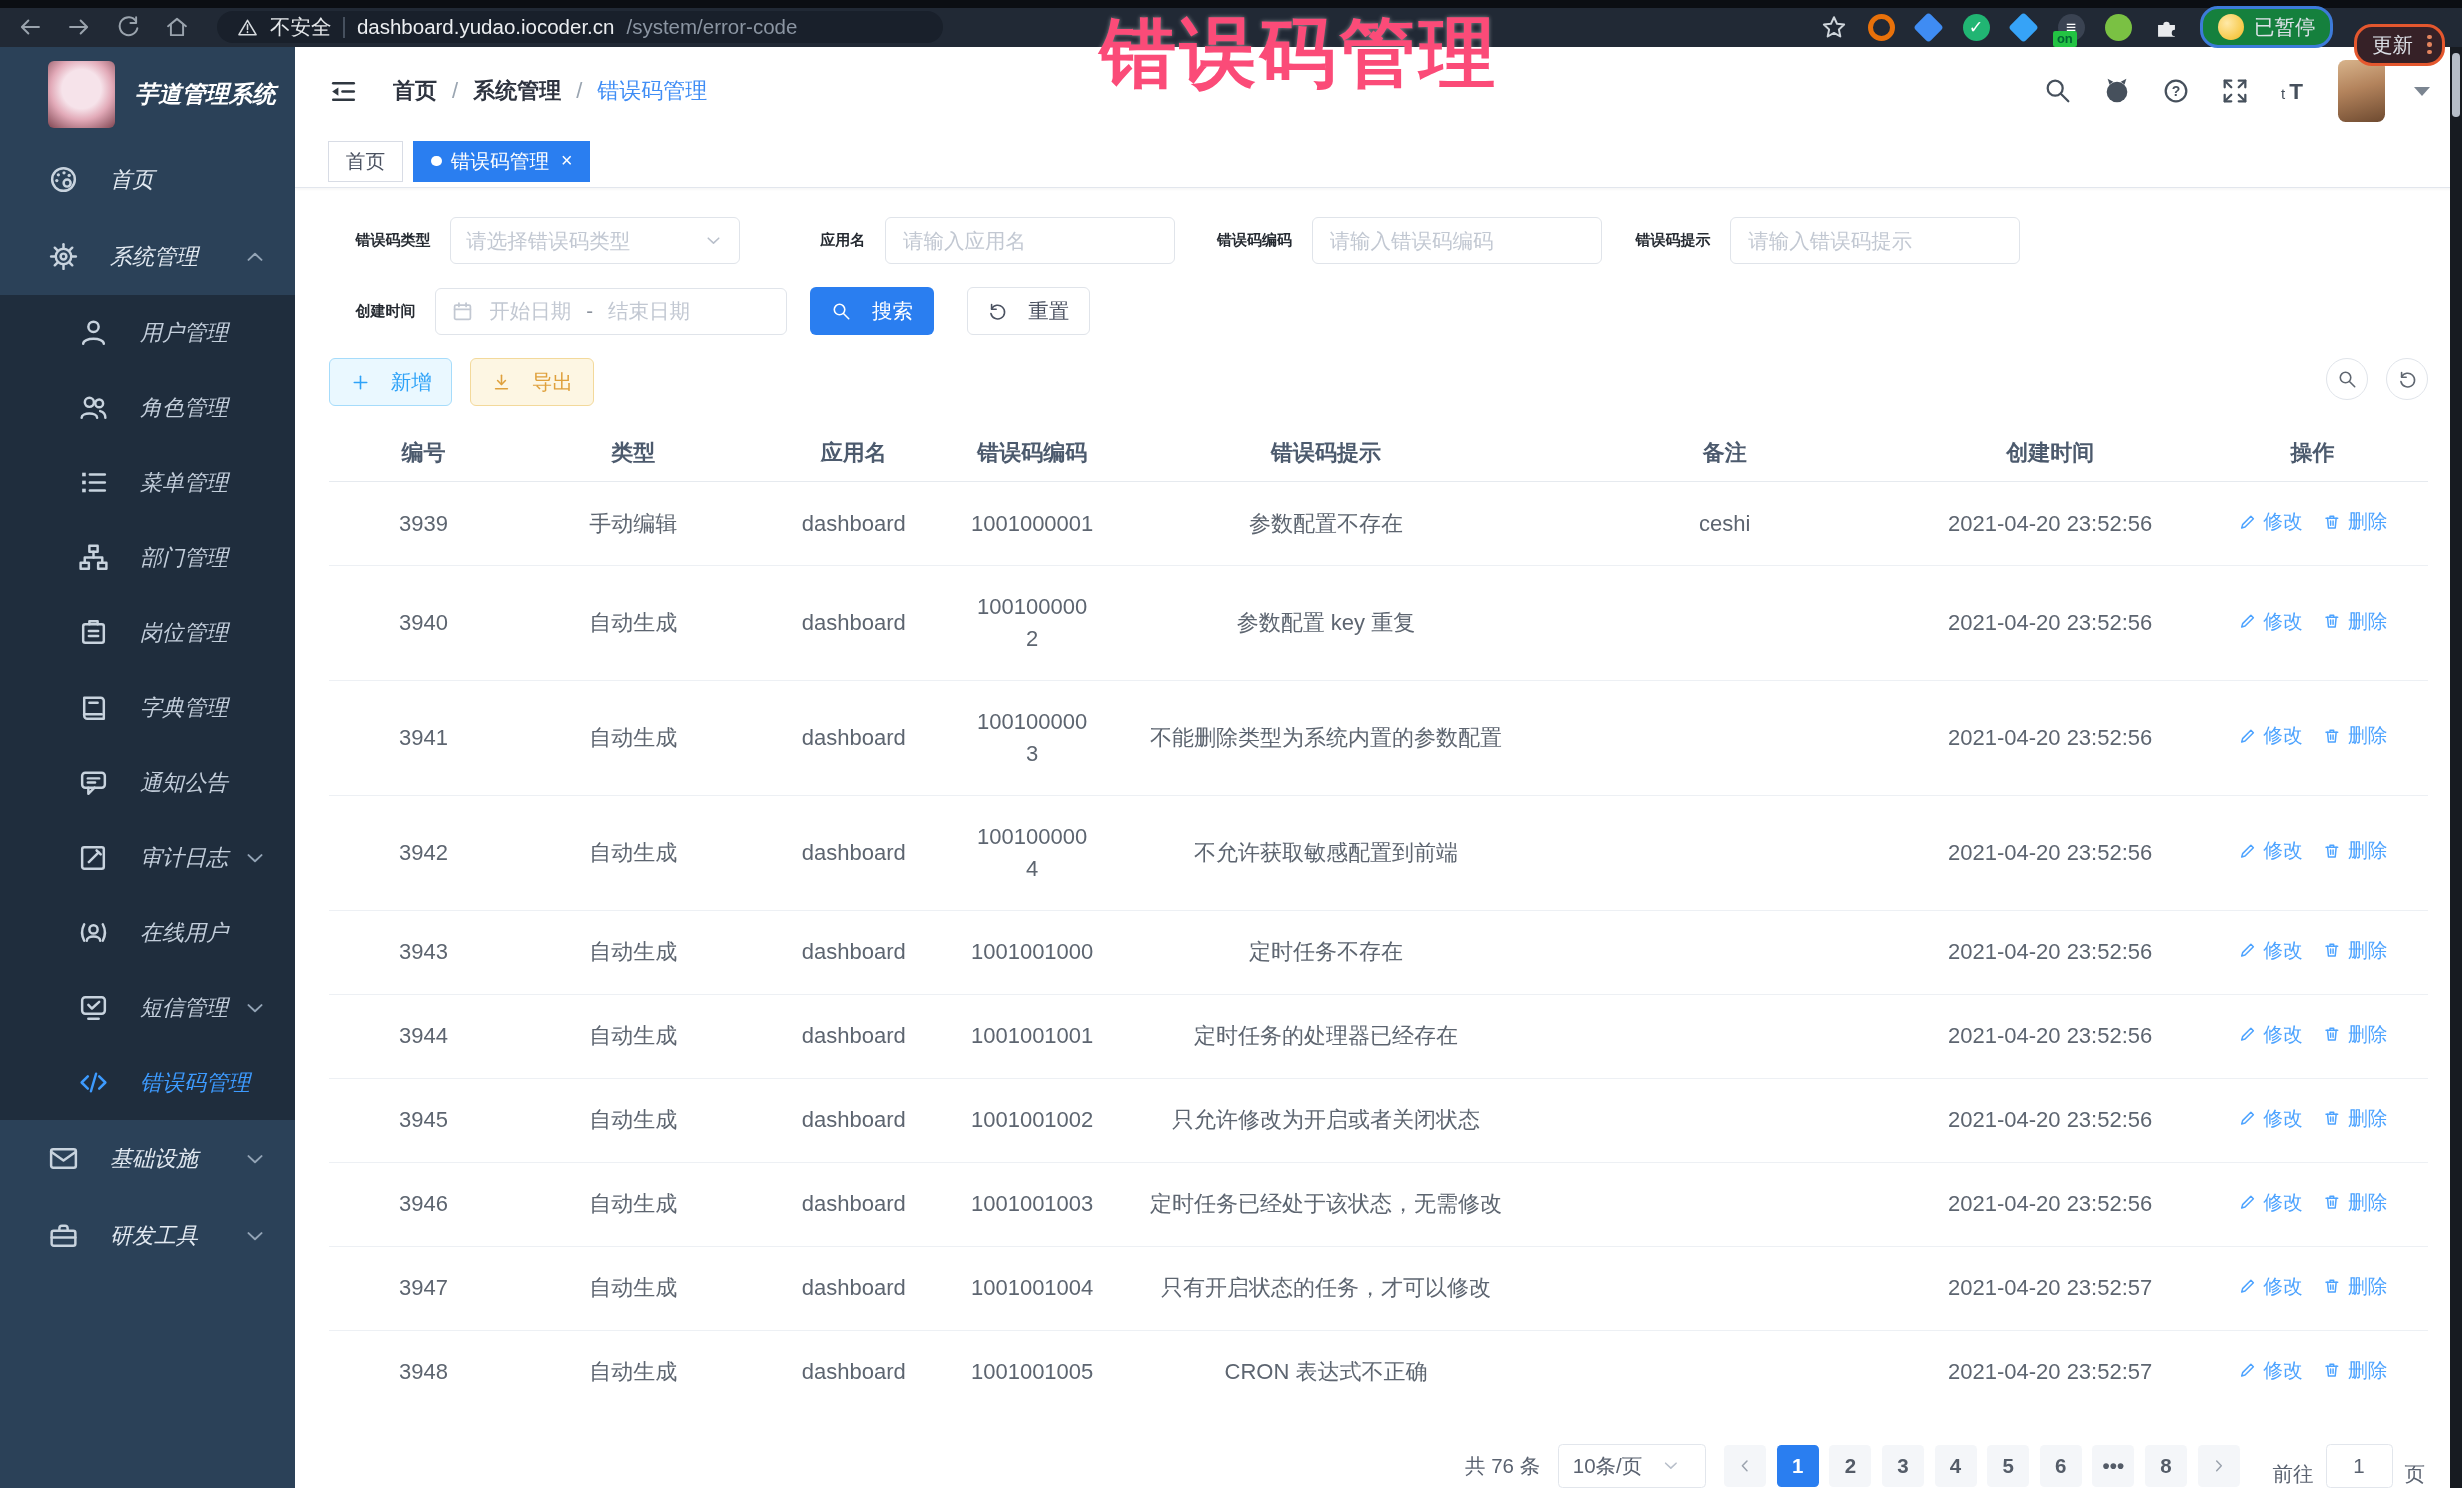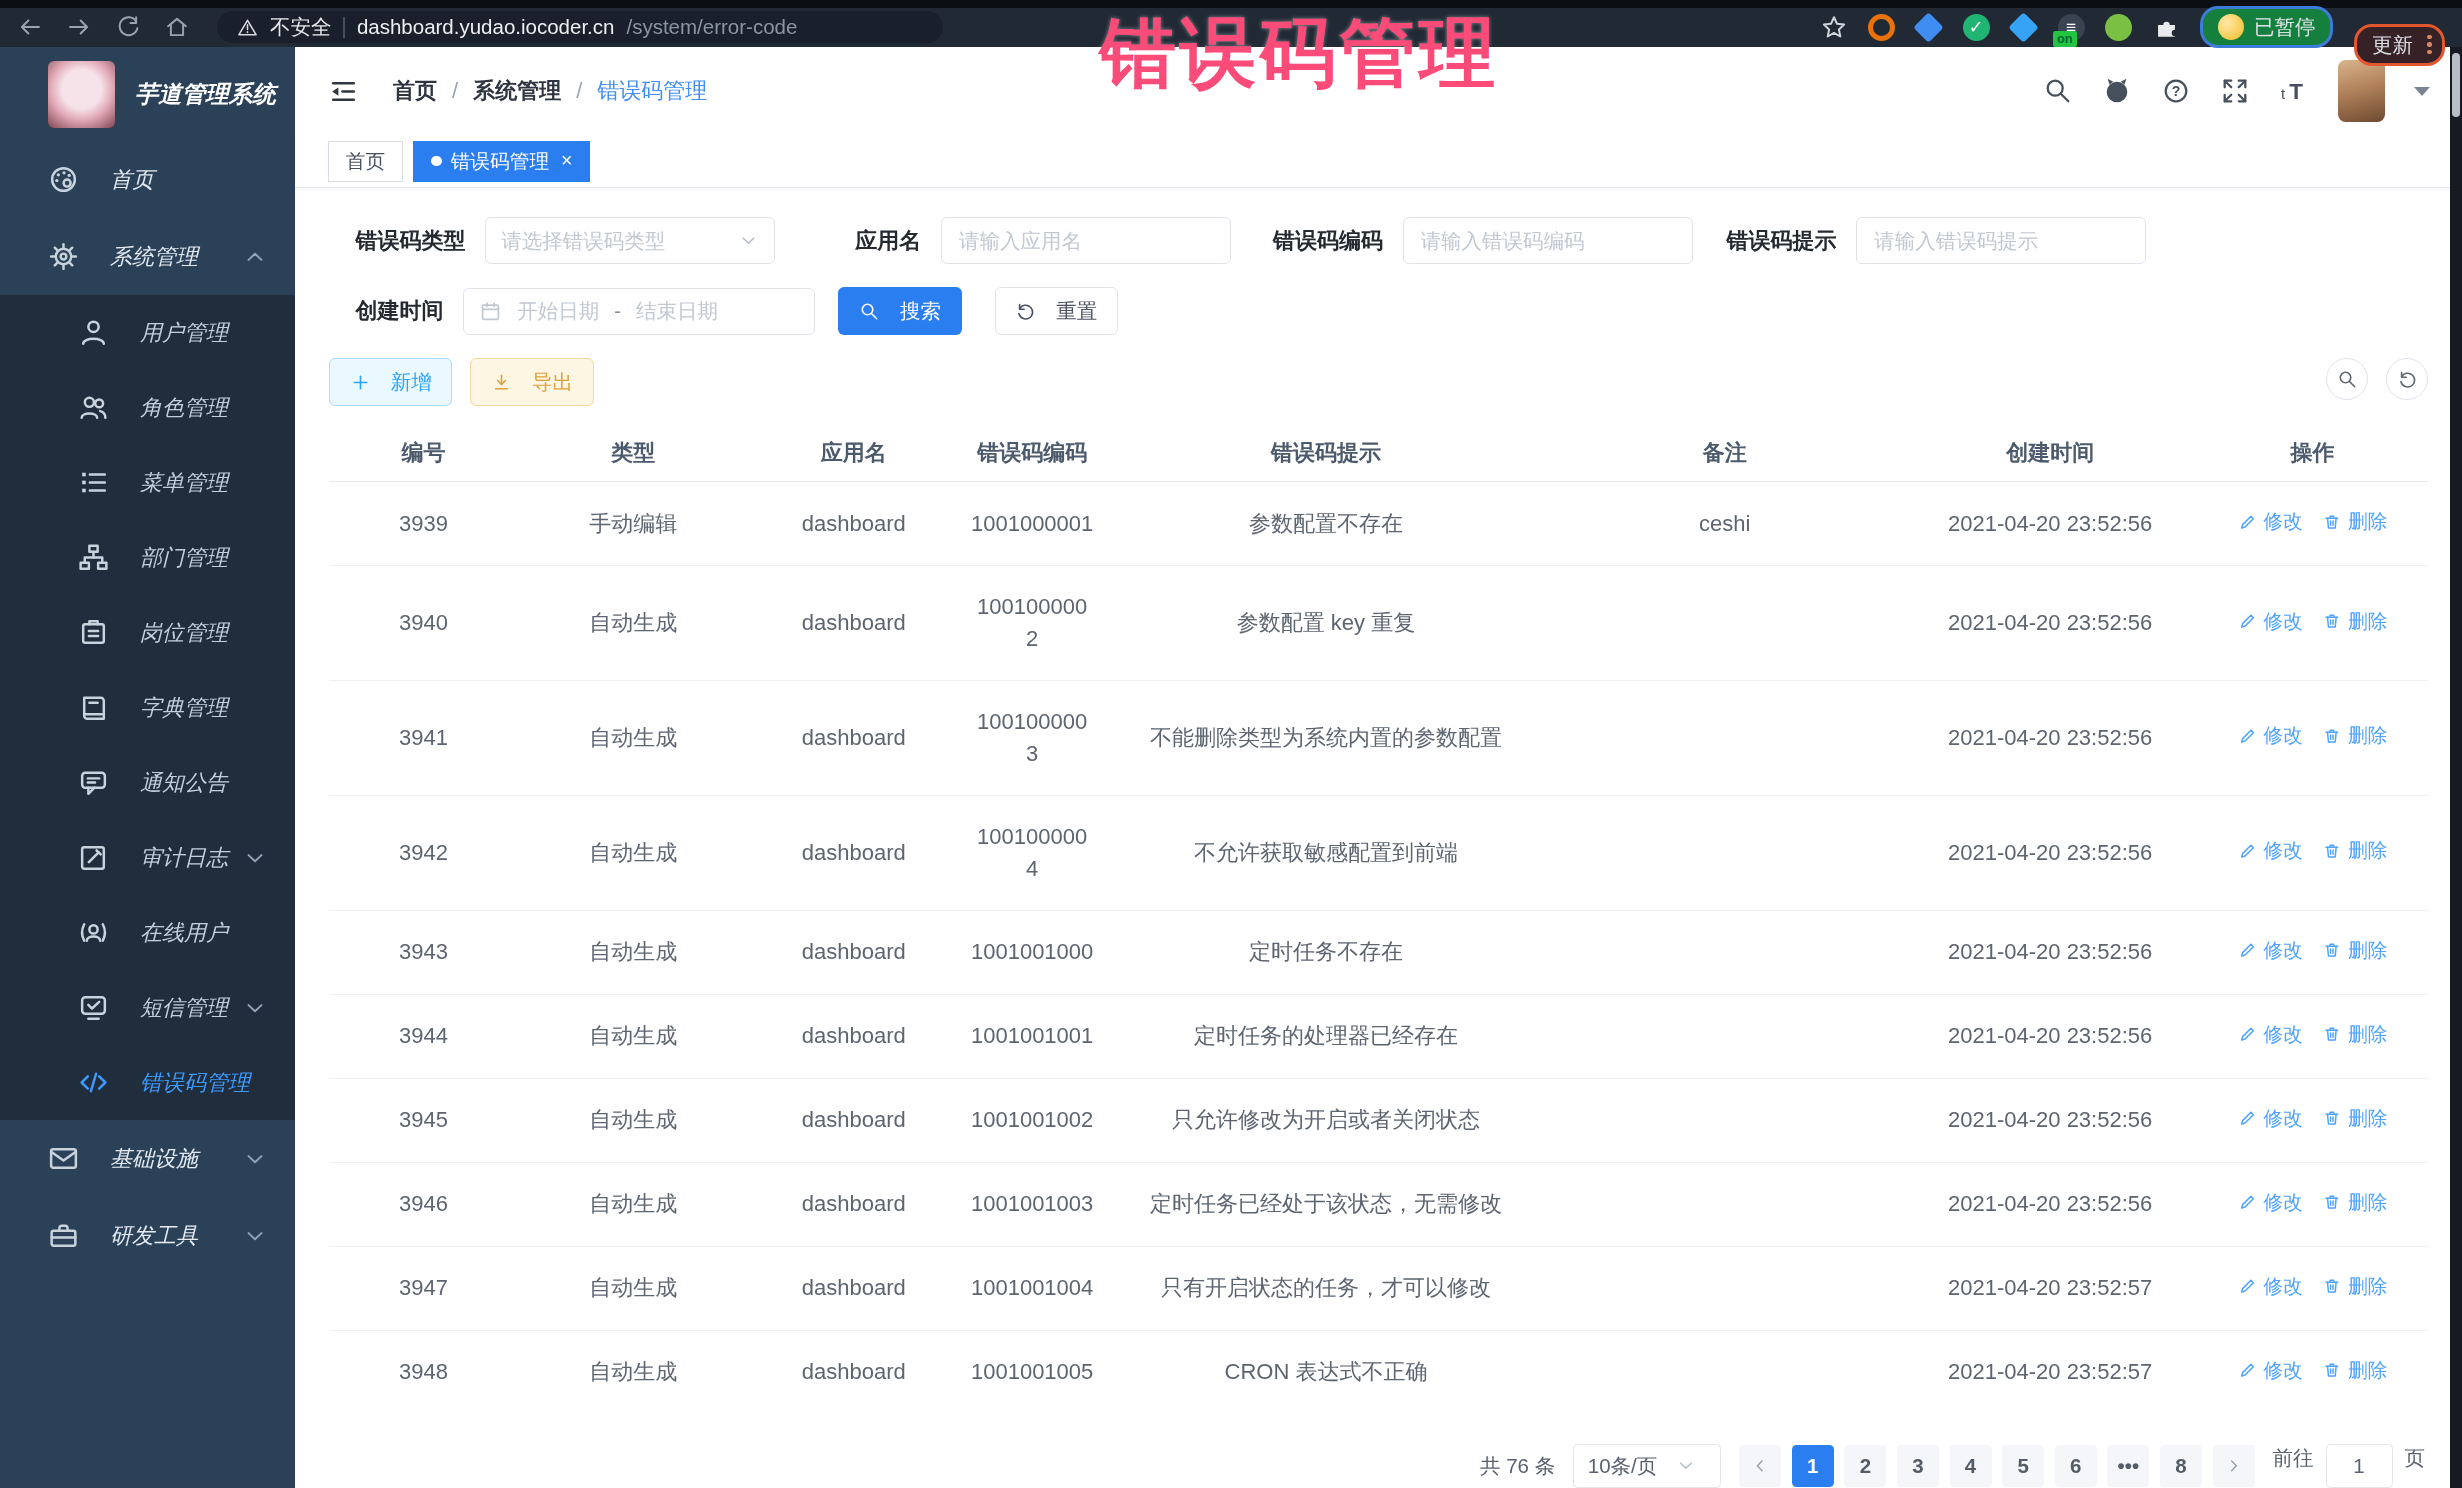--- a/index.html
+++ b/index.html
@@ -65,21 +65,21 @@
   .tabbar{height:52px;border-bottom:1.5px solid #e2e6ed;box-shadow:0 1.5px 3px rgba(0,0,0,.04);display:flex;align-items:center;padding:0 33px;gap:10.6px;background:#fff;}
   .tab{height:39px;display:flex;align-items:center;gap:9px;padding:0 16.7px;border:1.5px solid #d8dce5;background:#fff;font-size:19.7px;color:#4a5160;cursor:pointer;white-space:nowrap;}
   .tab.active{background:#2a7ef0;border-color:#2a7ef0;color:#fff;}
   .tab .dot{width:10.6px;height:10.6px;border-radius:50%;background:#fff;}
   .tab .close{font-size:19.7px;line-height:1;margin-left:3px;cursor:pointer;}
 
   
   .content{padding:29px 34px 0;flex:1;position:relative;}
   .filter-row{display:flex;align-items:center;margin-bottom:23px;padding-left:26.5px;}
   .f-group{display:flex;align-items:center;}
-  .f-label{font-size:22px;font-weight:600;color:#252a31;margin-right:19.7px;white-space:nowrap;}
+  .f-label{font-size:15px;font-weight:600;color:#252a31;margin-right:19.7px;white-space:nowrap;}
   .f-box{width:290px;height:47px;border:1.5px solid #e0e4ea;border-radius:6px;background:#fff;display:flex;align-items:center;padding:0 15px;box-sizing:border-box;}
   .f-box input{border:0;outline:none;width:100%;font-size:20.5px;color:#5a6270;font-family:inherit;background:transparent;}
   .f-box input::placeholder{color:#c2c8d2;}
   .sel-caret{width:21px;height:21px;color:#b8bfca;flex:0 0 auto;}
   .sel-text{color:#c2c8d2;font-size:20.5px;flex:1;white-space:nowrap;}
   .daterange{width:352px;height:47px;border:1.5px solid #e0e4ea;border-radius:6px;display:flex;align-items:center;gap:15px;padding:0 15px;box-sizing:border-box;color:#c2c8d2;font-size:20.5px;}
   .daterange .cal{width:23px;height:23px;color:#c2c8d2;flex:0 0 auto;}
   .daterange .dsep{color:#8a919c;}
   .btn{height:48px;border-radius:6px;display:inline-flex;align-items:center;justify-content:center;gap:20px;font-size:20.5px;padding:0 19.7px;border:1.5px solid transparent;cursor:pointer;white-space:nowrap;box-sizing:border-box;font-family:inherit;}
   .btn .bic{width:21px;height:21px;}
@@ -105,21 +105,21 @@
 
   
   .pager{display:flex;align-items:center;justify-content:flex-end;gap:18px;padding:30px 3px 0;font-size:20.5px;color:#5a6270;}
   .pg-total{white-space:nowrap;}
   .pg-size{width:148px;height:44px;border:1.5px solid #e2e6ec;border-radius:4.5px;display:flex;align-items:center;padding:0 13.6px;gap:7.6px;box-sizing:border-box;cursor:pointer;}
   .pg-size span{flex:1;white-space:nowrap;}
   .pg-nav{display:flex;align-items:center;gap:10.6px;}
   .pg-btn{min-width:42px;height:42px;padding:0 6px;background:#f4f6f9;border-radius:4.5px;display:flex;align-items:center;justify-content:center;color:#545c68;font-weight:600;cursor:pointer;box-sizing:border-box;}
   .pg-btn.active{background:#2a7ef0;color:#fff;}
   .pg-btn .bic{width:19.7px;height:19.7px;color:#9aa2ad;}
-  .goto{display:flex;align-items:flex-start;gap:12px;margin-left:0;white-space:nowrap;}
+  .goto{display:flex;align-items:flex-end;gap:12px;margin-left:15px;white-space:nowrap;}
   .goto-input{width:67px;height:44px;border:1.5px solid #e2e6ec;border-radius:4.5px;text-align:center;font-size:20.5px;color:#5a6270;box-sizing:border-box;outline:none;font-family:inherit;}
 
   
   .winscroll{position:absolute;right:0;top:47px;width:12px;height:1441px;background:#171b21;z-index:40;}
   .winscroll .thumb{position:absolute;top:6px;left:2.3px;width:7.6px;height:64px;border-radius:3.8px;background:#b7bec8;cursor:pointer;}
 </style>
 </head>
 <body>
 
 <div class="browser">

